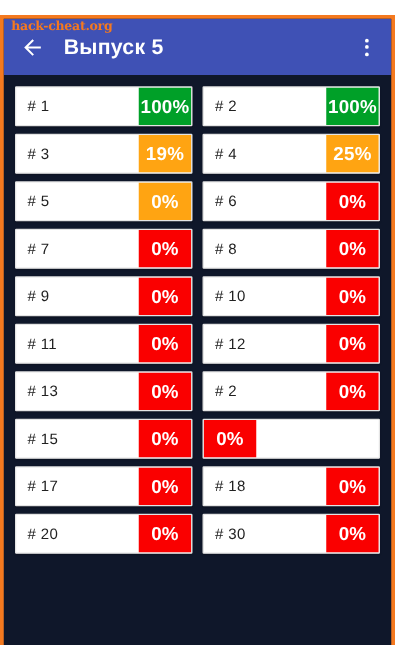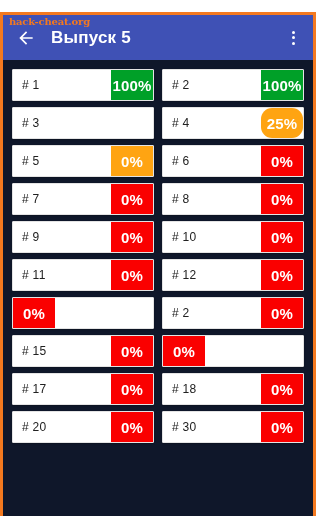--- a/index.html
+++ b/index.html
@@ -171,26 +171,27 @@
       </div>
       <div class="cell">
         <div class="card">
           <div class="card-label"># 2</div>
           <div class="card-badge" style="background: rgb(0, 160, 40);">100%</div>
         </div>
       </div>
       <div class="cell">
         <div class="card">
           <div class="card-label"># 3</div>
+          <div class="card-badge" style="background: rgb(255, 164, 18);">19%</div>
         </div>
       </div>
       <div class="cell">
         <div class="card">
           <div class="card-label"># 4</div>
-          <div class="card-badge" style="background: rgb(255, 164, 18); border-radius: 11px;">25%</div>
+          <div class="card-badge" style="background: rgb(255, 164, 18);">25%</div>
         </div>
       </div>
       <div class="cell">
         <div class="card">
           <div class="card-label"># 5</div>
           <div class="card-badge" style="background: rgb(255, 164, 18);">0%</div>
         </div>
       </div>
       <div class="cell">
         <div class="card">
@@ -229,20 +230,21 @@
         </div>
       </div>
       <div class="cell">
         <div class="card">
           <div class="card-label"># 12</div>
           <div class="card-badge" style="background: rgb(250, 0, 0);">0%</div>
         </div>
       </div>
       <div class="cell">
         <div class="card">
+          <div class="card-label"># 13</div>
           <div class="card-badge" style="background: rgb(250, 0, 0);">0%</div>
         </div>
       </div>
       <div class="cell">
         <div class="card">
           <div class="card-label"># 2</div>
           <div class="card-badge" style="background: rgb(250, 0, 0);">0%</div>
         </div>
       </div>
       <div class="cell">

